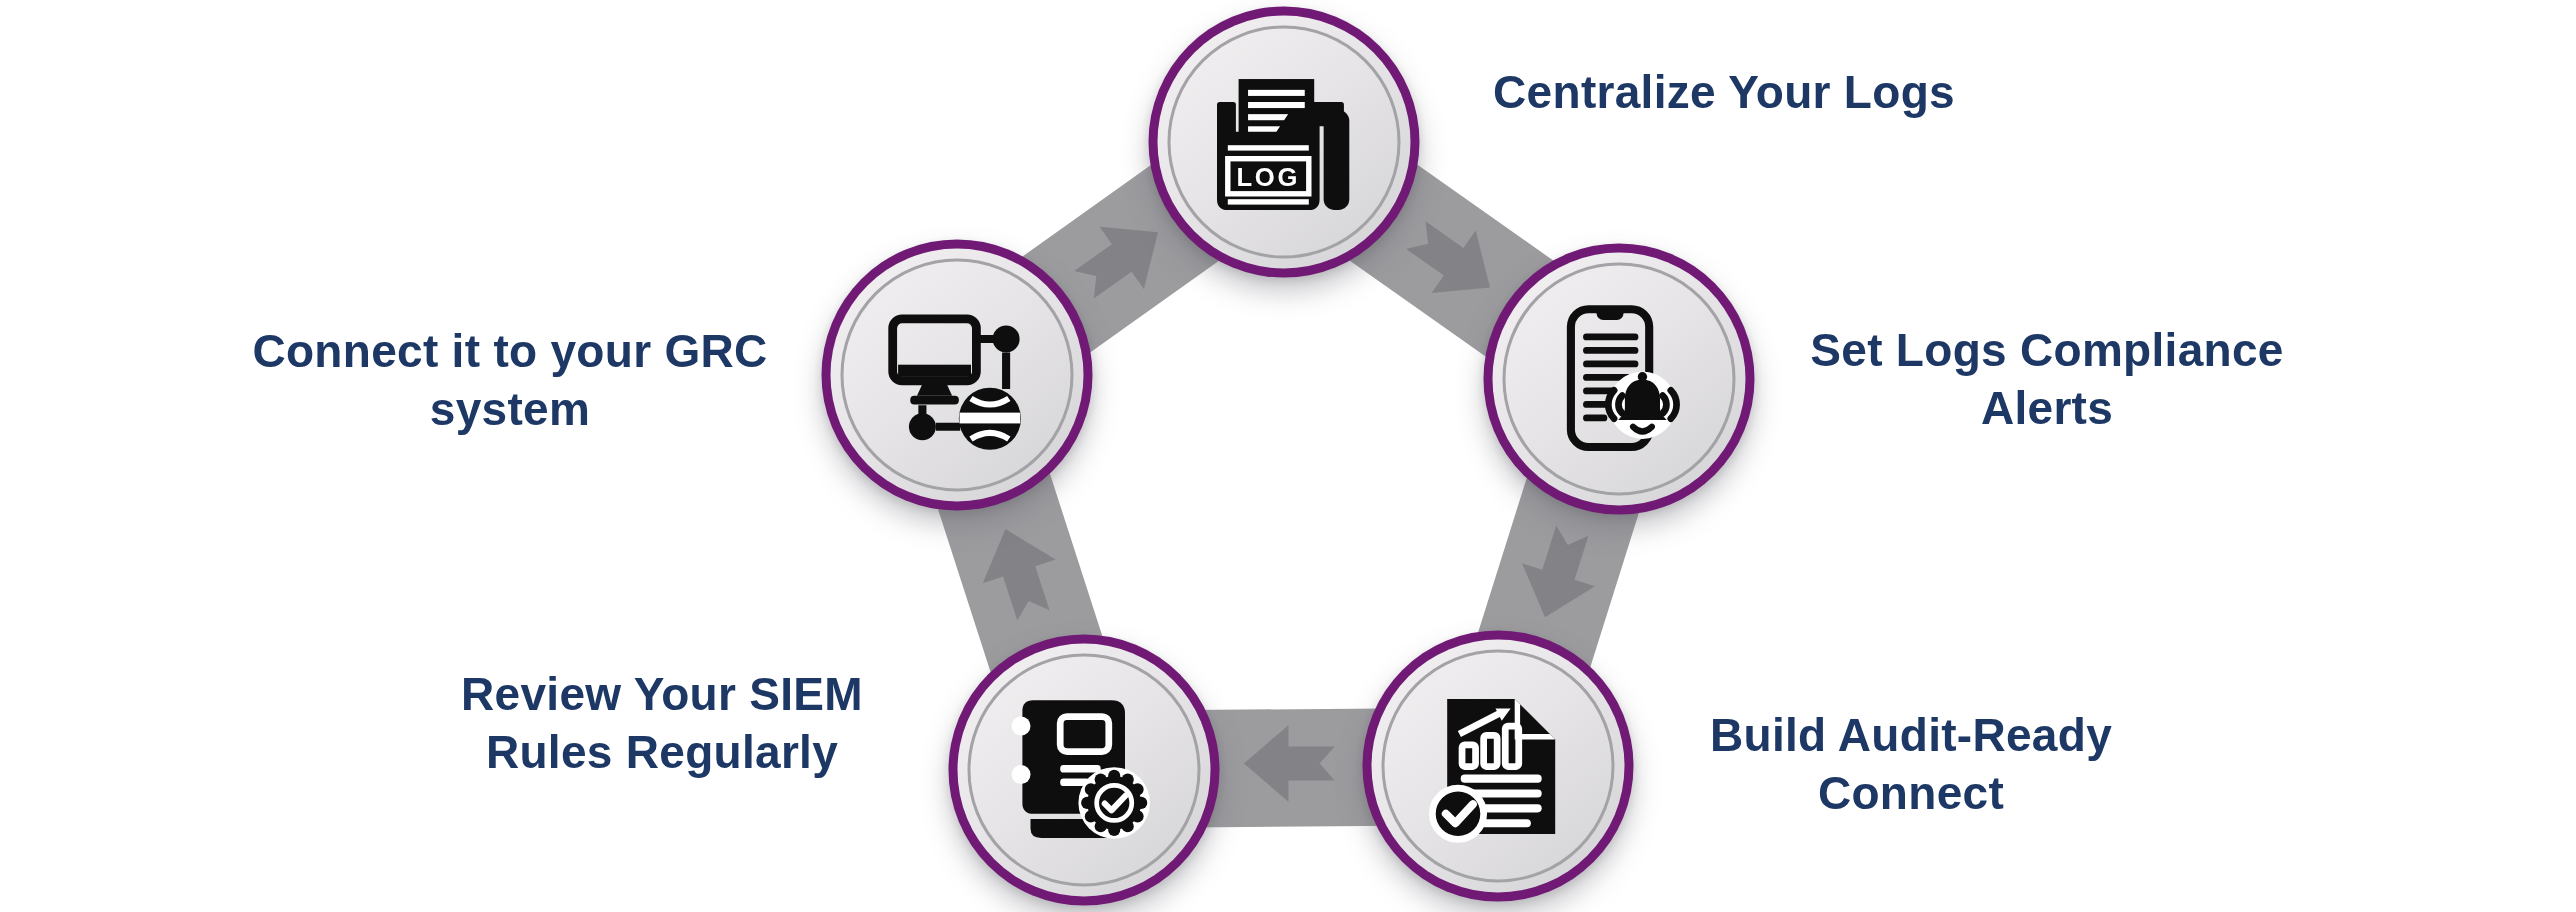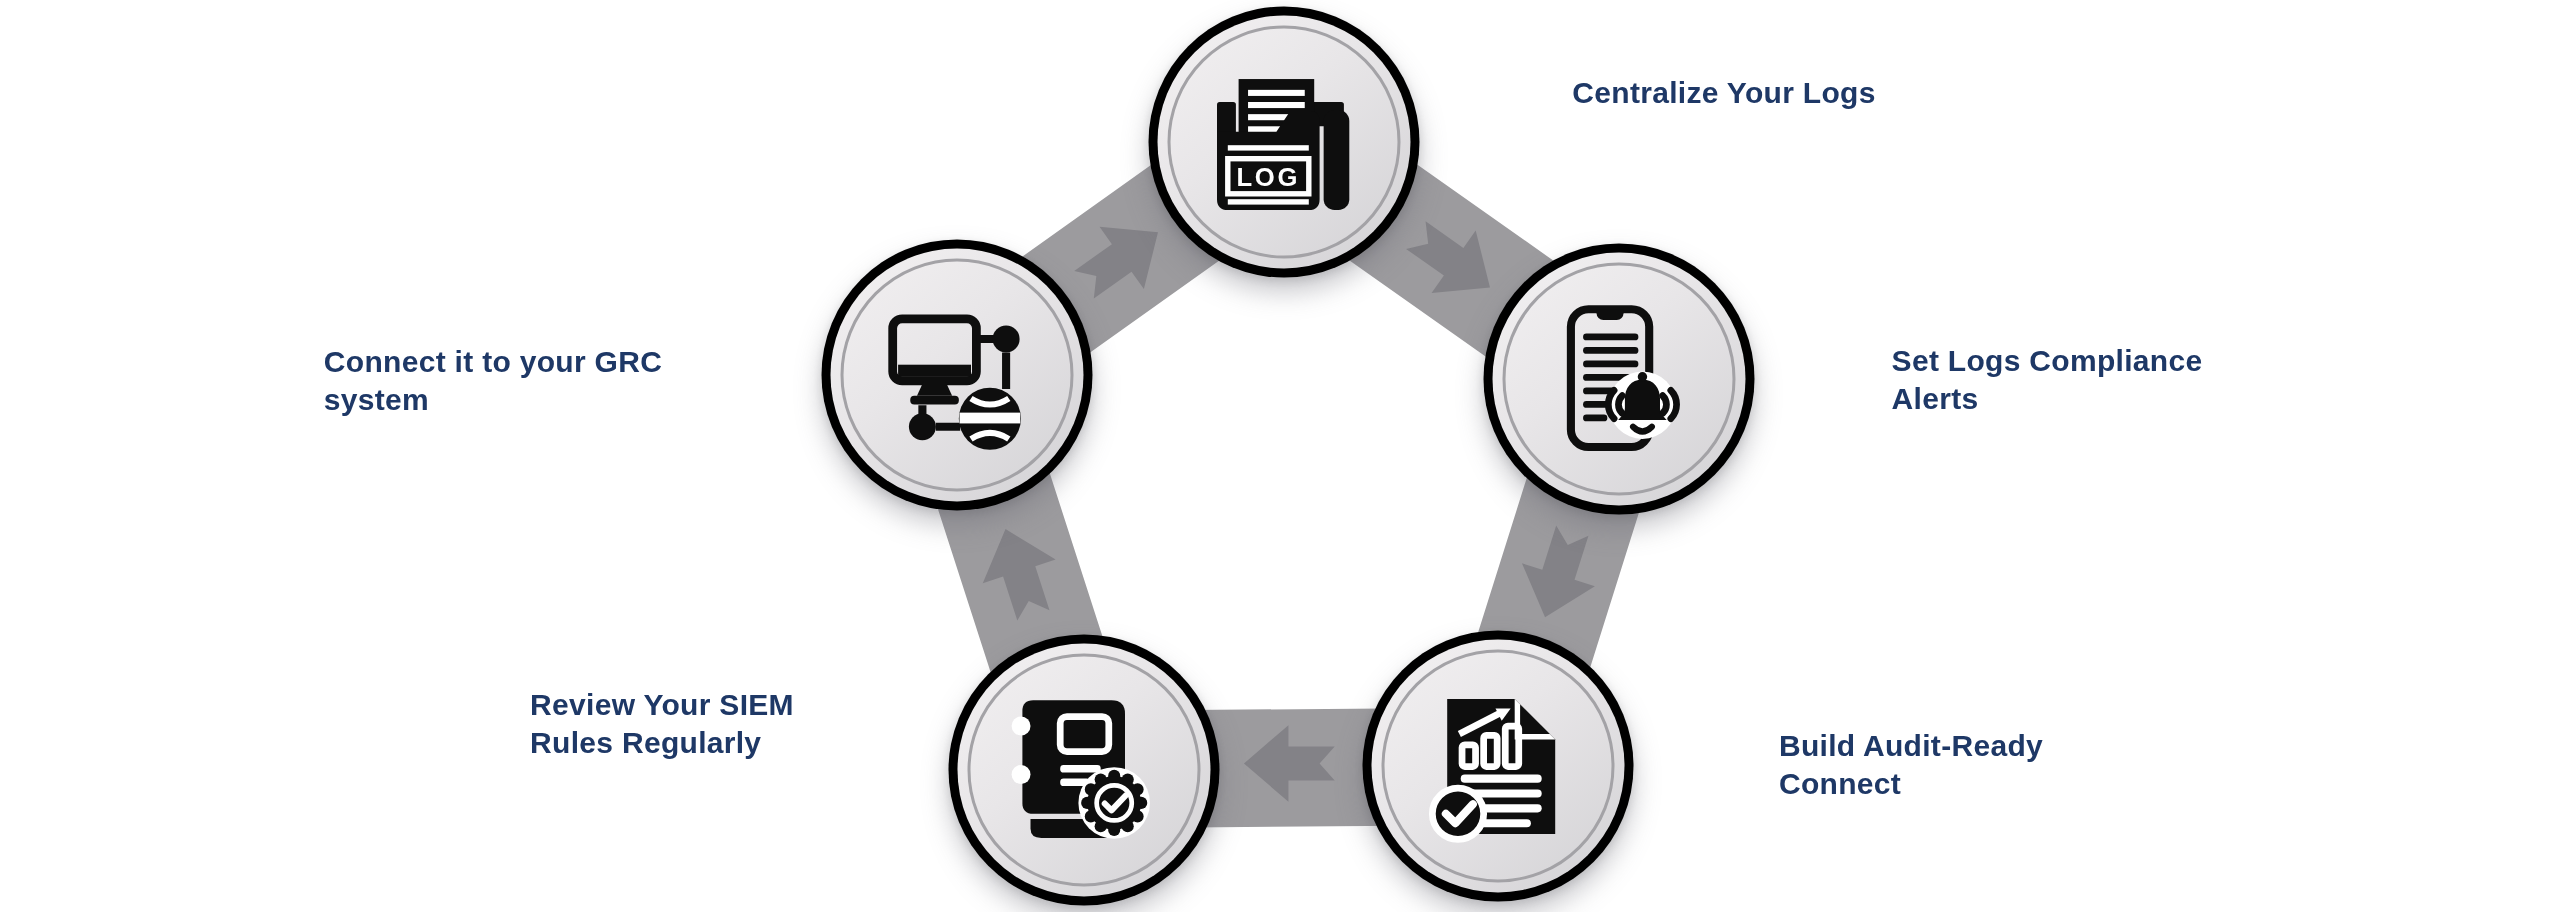--- a/index.html
+++ b/index.html
@@ -3,37 +3,37 @@
 <meta charset="utf-8">
 <style>
   html,body{margin:0;padding:0;background:#ffffff;}
   .stage{
     position:relative;width:2576px;height:913px;background:#ffffff;
     font-family:"Liberation Sans",sans-serif;overflow:hidden;
   }
   .connectors{position:absolute;left:0;top:0;width:2576px;height:913px;}
   .node{
     position:absolute;width:271px;height:271px;border-radius:50%;
-    background:#000000;transform:translate(-50%,-50%);
+    background:#701a75;transform:translate(-50%,-50%);
     box-shadow:0 14.2px 27px rgba(108,108,118,.38),0 3.6px 9px rgba(0,0,0,.12);
   }
   .node-inner{
     position:absolute;inset:9px;border-radius:50%;
     background:linear-gradient(140deg,#f3f1f2 0%,#e8e6e8 42%,#d2d1d4 100%);
     display:flex;align-items:center;justify-content:center;
   }
   .node-inner::after{
     content:"";position:absolute;inset:9.8px;border-radius:50%;
     border:3.1px solid #a3a2a6;pointer-events:none;
   }
   .icon{width:162px;height:162px;position:relative;}
   .step-label{
     position:absolute;transform:translate(-50%,-50%);
-    color:#1e3866;font-weight:700;font-size:30px;line-height:1.26;
-    white-space:pre-line;letter-spacing:0.3px;
+    color:#1e3866;font-weight:700;font-size:46px;line-height:1.26;
+    text-align:center;white-space:pre-line;letter-spacing:0.3px;
   }
   .step-label.single{white-space:nowrap;}
 </style>
 </head>
 <body>
 
 <div class="stage">
 
   <svg class="connectors" viewBox="0 0 2895 1026">
     <defs>
@@ -177,17 +177,17 @@
     </div>
   </div>
 
   <div class="step-label single" style="left:1724px;top:93px">Centralize Your Logs</div>
   <div class="step-label" style="left:2047px;top:380px">Set Logs Compliance
 Alerts</div>
   <div class="step-label" style="left:1911px;top:765px">Build Audit-Ready
 Connect</div>
   <div class="step-label" style="left:662px;top:724px">Review Your SIEM
 Rules Regularly</div>
-  <div class="step-label" style="left:493px;top:381px">Connect it to your GRC
+  <div class="step-label" style="left:510px;top:381px">Connect it to your GRC
 system</div>
 
 </div>
 
 
 </body></html>

